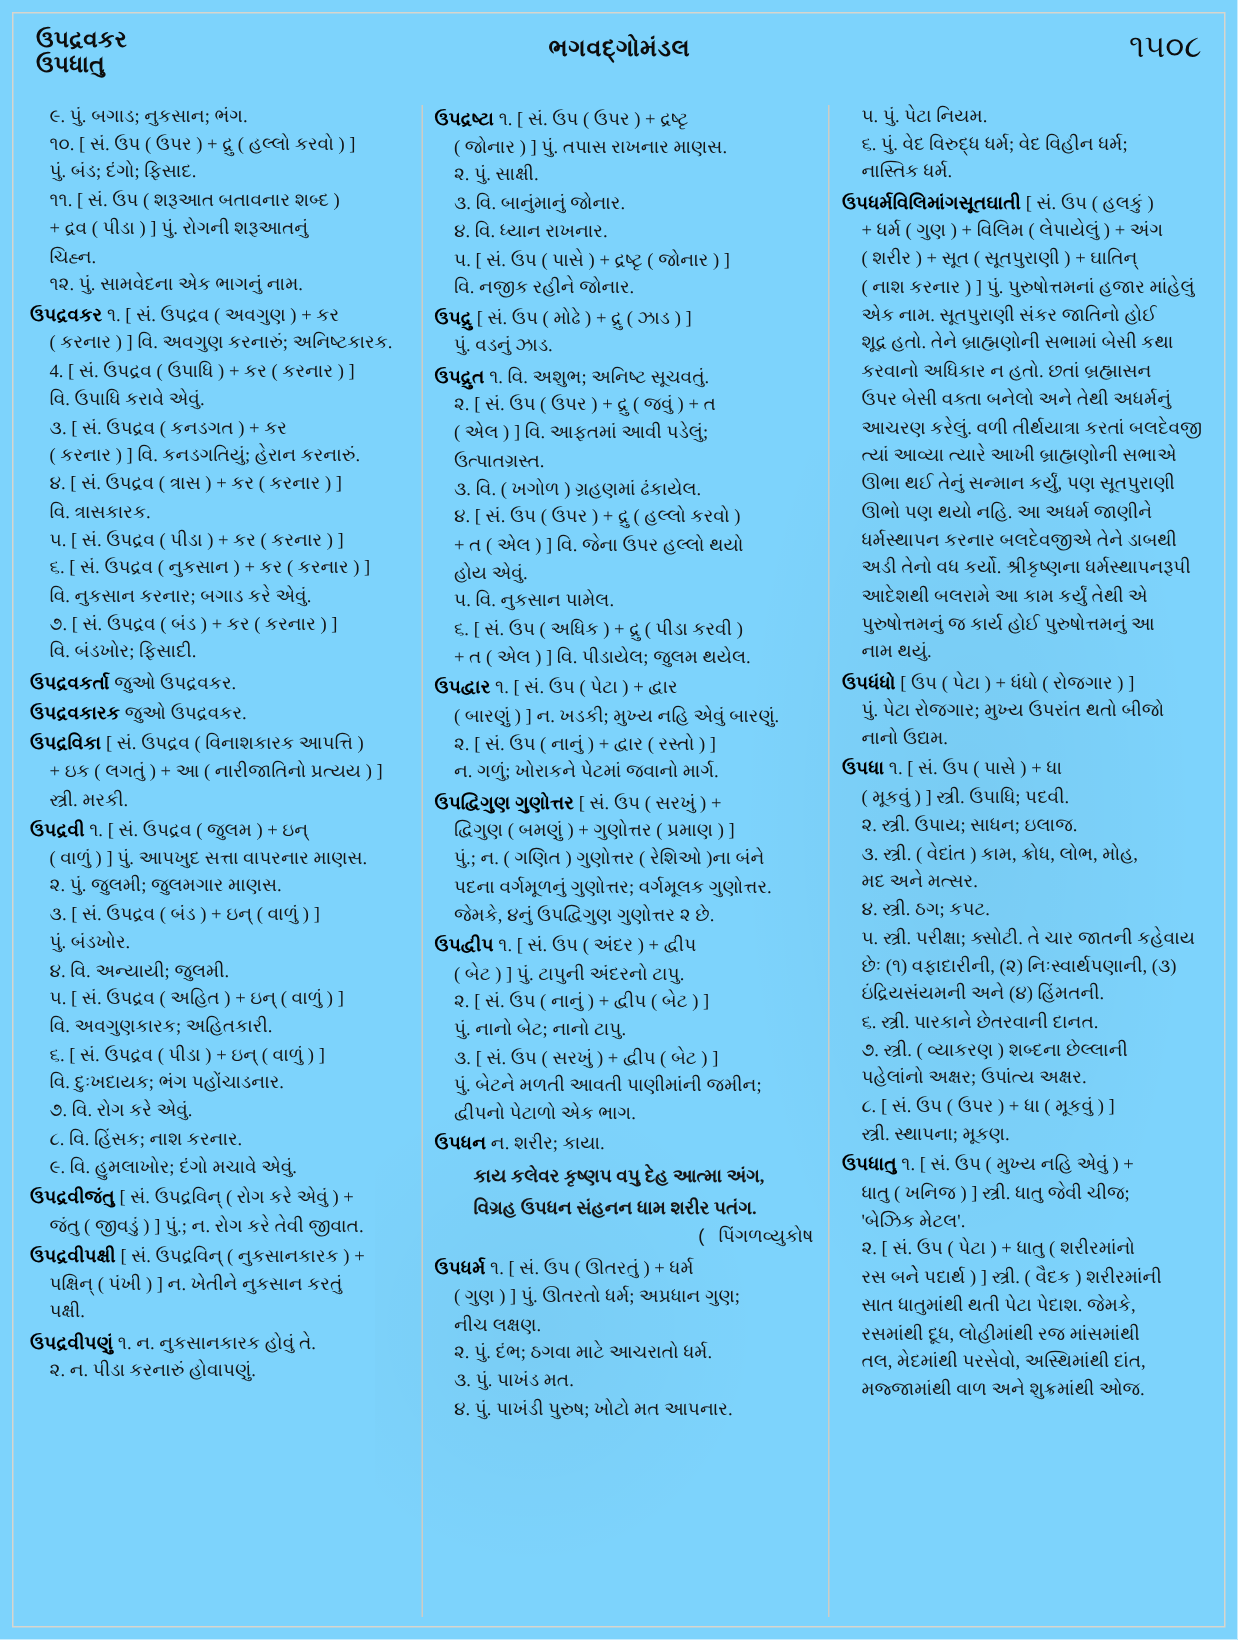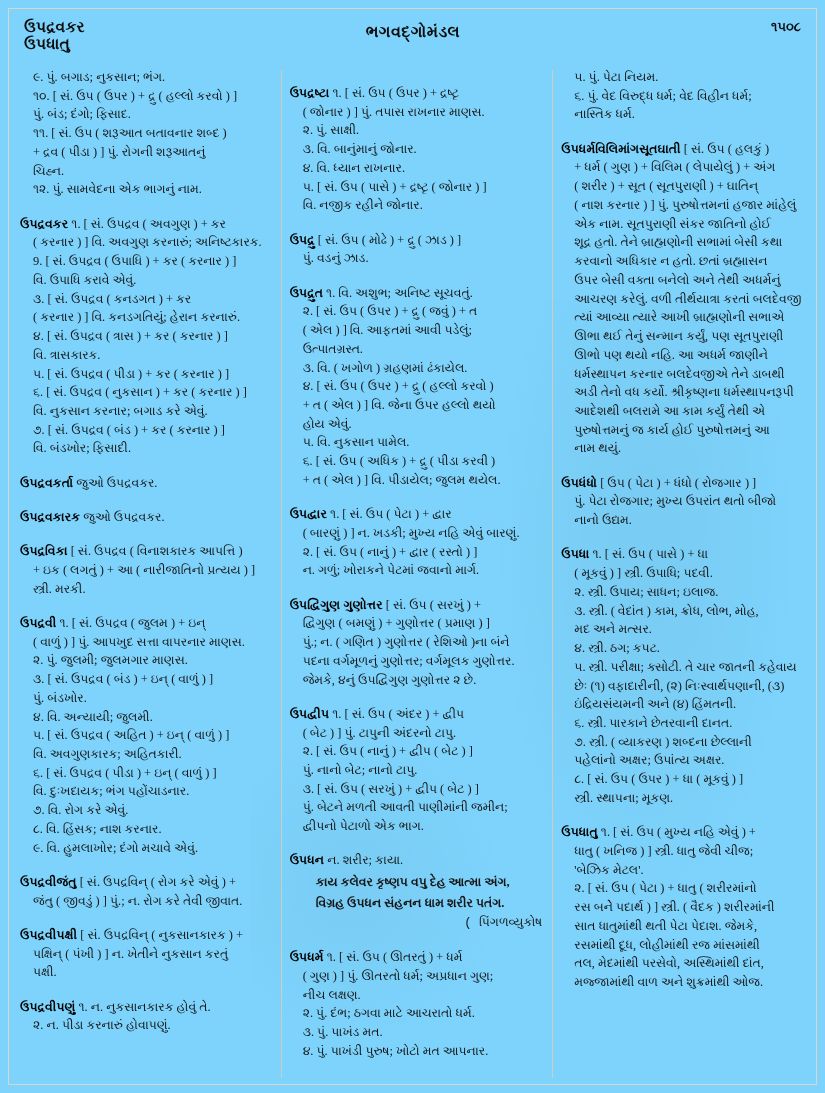--- a/index.html
+++ b/index.html
@@ -73,22 +73,22 @@
     color: #0d0d0d;
   }
   .hdr-center {
     font-weight: bold;
     font-size: 16px;
     color: #0d0d0d;
     letter-spacing: 0.4px;
     margin-top: 5px;
   }
   .hdr-right {
-    font-weight: bold;
-    font-size: 13px;
+    font-weight: normal;
+    font-size: 21px;
     color: #0d0d0d;
     min-width: 60px;
     text-align: right;
     margin-top: 1px;
   }
 
   
   .columns {
     position: relative;
     z-index: 2;
@@ -119,21 +119,21 @@
 
   .entry {
     margin: 0 0 0.5px 0;
     text-align: justify;
     text-justify: inter-word;
     text-indent: 0;
     padding-left: 13px;
   }
   .entry.head {
     padding-left: 0;
-    margin-top: 16px;
+    margin-top: 2px;
   }
   .entry.sub {
     padding-left: 13px;
   }
   .hw {
     font-weight: bold;
     color: #000;
     letter-spacing: 0.1px;
   }
   .verse {
@@ -171,21 +171,21 @@
     <div class="col c1">
         <p class="entry sub">૯. પું. બગાડ; નુકસાન; ભંગ.</p>
         <p class="entry sub">૧૦. [ સં. ઉપ ( ઉપર ) + દ્રુ ( હલ્લો કરવો ) ]</p>
         <p class="entry sub">પું. બંડ; દંગો; ફિસાદ.</p>
         <p class="entry sub">૧૧. [ સં. ઉપ ( શરૂઆત બતાવનાર શબ્દ )</p>
         <p class="entry sub">+ દ્રવ ( પીડા ) ] પું. રોગની શરૂઆતનું</p>
         <p class="entry sub">ચિહ્ન.</p>
         <p class="entry sub">૧૨. પું. સામવેદના એક ભાગનું નામ.</p>
         <p class="entry head"><span class="hw">ઉપદ્રવકર</span><span> ૧. [ સં. ઉપદ્રવ ( અવગુણ ) + કર</span></p>
         <p class="entry sub">( કરનાર ) ] વિ. અવગુણ કરનારું; અનિષ્ટકારક.</p>
-        <p class="entry sub">9. [ સં. ઉપદ્રવ ( ઉપાધિ ) + કર ( કરનાર ) ]</p>
+        <p class="entry sub">4. [ સં. ઉપદ્રવ ( ઉપાધિ ) + કર ( કરનાર ) ]</p>
         <p class="entry sub">વિ. ઉપાધિ કરાવે એવું.</p>
         <p class="entry sub">૩. [ સં. ઉપદ્રવ ( કનડગત ) + કર</p>
         <p class="entry sub">( કરનાર ) ] વિ. કનડગતિયું; હેરાન કરનારું.</p>
         <p class="entry sub">૪. [ સં. ઉપદ્રવ ( ત્રાસ ) + કર ( કરનાર ) ]</p>
         <p class="entry sub">વિ. ત્રાસકારક.</p>
         <p class="entry sub">૫. [ સં. ઉપદ્રવ ( પીડા ) + કર ( કરનાર ) ]</p>
         <p class="entry sub">૬. [ સં. ઉપદ્રવ ( નુકસાન ) + કર ( કરનાર ) ]</p>
         <p class="entry sub">વિ. નુકસાન કરનાર; બગાડ કરે એવું.</p>
         <p class="entry sub">૭. [ સં. ઉપદ્રવ ( બંડ ) + કર ( કરનાર ) ]</p>
         <p class="entry sub">વિ. બંડખોર; ફિસાદી.</p>

